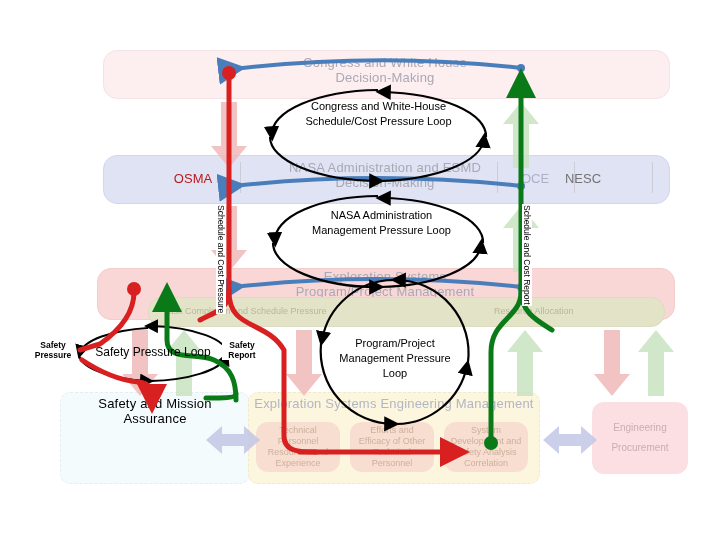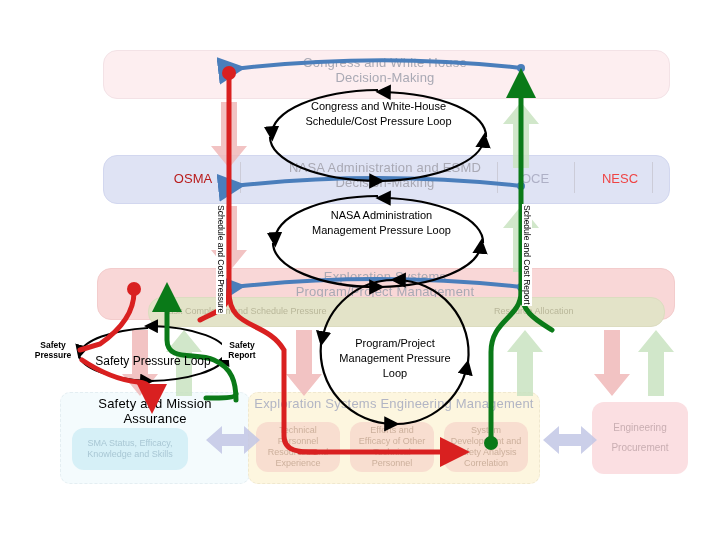--- a/index.html
+++ b/index.html
@@ -32,39 +32,37 @@
 
   <div class="band" style="left:103px;top:50px;width:565px;height:47px;background:#fdeef0;border:1px solid #f3e2e6;"></div>
   <div class="band-label" style="left:250px;top:55px;width:270px;white-space:pre-line;">Congress and White House
 Decision-Making</div>
 
   <div class="band" style="left:103px;top:155px;width:565px;height:47px;background:#dfe3f4;border:1px solid #d2d7ef;"></div>
   <div class="band-label" style="left:250px;top:160px;width:270px;white-space:pre-line;">NASA Administration and ESMD
 Decision-Making</div>
   <div class="pill" style="left:150px;top:163px;width:86px;height:30px;font-size:13px;color:#b91c1c;">OSMA</div>
   <div class="pill" style="left:500px;top:163px;width:70px;height:30px;font-size:13px;color:#aeb0c6;">OCE</div>
-  <div class="pill" style="left:585px;top:163px;width:70px;height:30px;font-size:13px;color:#ef4444;">NESC</div>
+  <div class="pill" style="left:548px;top:163px;width:70px;height:30px;font-size:13px;color:#737373;">NESC</div>
   <div class="divider" style="left:240px;top:162px;height:31px;"></div>
   <div class="divider" style="left:497px;top:162px;height:31px;"></div>
   <div class="divider" style="left:574px;top:162px;height:31px;"></div>
   <div class="divider" style="left:652px;top:162px;height:31px;"></div>
 
   <div class="band" style="left:97px;top:268px;width:576px;height:50px;background:#f9d7d7;border:1px solid #f3cccc;"></div>
   <div class="band-label" style="left:250px;top:269px;width:270px;white-space:pre-line;">Exploration Systems
 Program/Project Management</div>
 
   <div class="band" style="left:148px;top:297px;width:515px;height:28px;background:#e3e3c8;border:1px solid #dcdcc0;"></div>
   <div class="pill" style="left:160px;top:302px;width:220px;height:18px;font-size:9px;color:#b9b79a;justify-content:flex-start;">Task Completion and Schedule Pressure</div>
   <div class="pill" style="left:490px;top:302px;width:150px;height:18px;font-size:9px;color:#b9b79a;justify-content:flex-start;">Resource Allocation</div>
 
   <div class="softbox" style="left:60px;top:392px;width:190px;height:92px;background:#f4fbfd;border:1px dashed #e4eef2;"></div>
   <div class="band-label" style="left:63px;top:396px;width:184px;white-space:pre-line;color:#000000;">Safety and Mission
 Assurance</div>
-  <div class="pill" style="left:72px;top:428px;width:116px;height:42px;background:#d6f0f7;color:#a9c7d4;white-space:pre-line;">SMA Status, Efficacy,
-Knowledge and Skills</div>
 
   <div class="softbox" style="left:248px;top:392px;width:292px;height:92px;background:#fdf6df;border:1px dashed #f0e8cf;"></div>
   <div class="band-label" style="left:250px;top:396px;width:288px;white-space:pre-line;color:#b2b5c4;">Exploration Systems Engineering Management</div>
   <div class="pill" style="left:256px;top:422px;width:84px;height:50px;background:#f8ded0;color:#ccb09c;white-space:pre-line;">Technical Personnel
 Resources and
 Experience</div>
   <div class="pill" style="left:350px;top:422px;width:84px;height:50px;background:#f8ded0;color:#ccb09c;white-space:pre-line;">Efforts and
 Efficacy of Other
 Technical
 Personnel</div>
@@ -161,21 +159,21 @@
       <path d="M236,394 C236,398 222,398 206,398"></path>
       <path d="M491,440 L491,352 C491,320 521,318 521,292"></path>
       <circle cx="491" cy="443" r="7" fill="#0a7a18" stroke="none"></circle>
     </g>
   </svg>
 
   <div class="loopcap" style="left:278,top:0;left:276px;top:99px;width:205px;white-space:pre-line;">Congress and White-House
 Schedule/Cost Pressure Loop</div>
   <div class="loopcap" style="left:289px;top:208px;width:185px;white-space:pre-line;">NASA Administration
 Management Pressure Loop</div>
-  <div class="loopcap" style="left:78px;top:345px;width:150px;white-space:pre-line;font-size:12px;margin-top:9px;">Safety Pressure Loop</div>
+  <div class="loopcap" style="left:78px;top:345px;width:150px;white-space:pre-line;font-size:12px;">Safety Pressure Loop</div>
   <div class="loopcap" style="left:327px;top:336px;width:136px;white-space:pre-line;">Program/Project
 Management Pressure
 Loop</div>
 
   <div class="vcap" style="left:216px;top:204px;">Schedule and
 Cost Pressure</div>
   <div class="vcap" style="left:522px;top:204px;">Schedule and
 Cost Report</div>
 
   <div class="smallcap" style="left:32px;top:340px;width:42px;white-space:pre-line;">Safety

